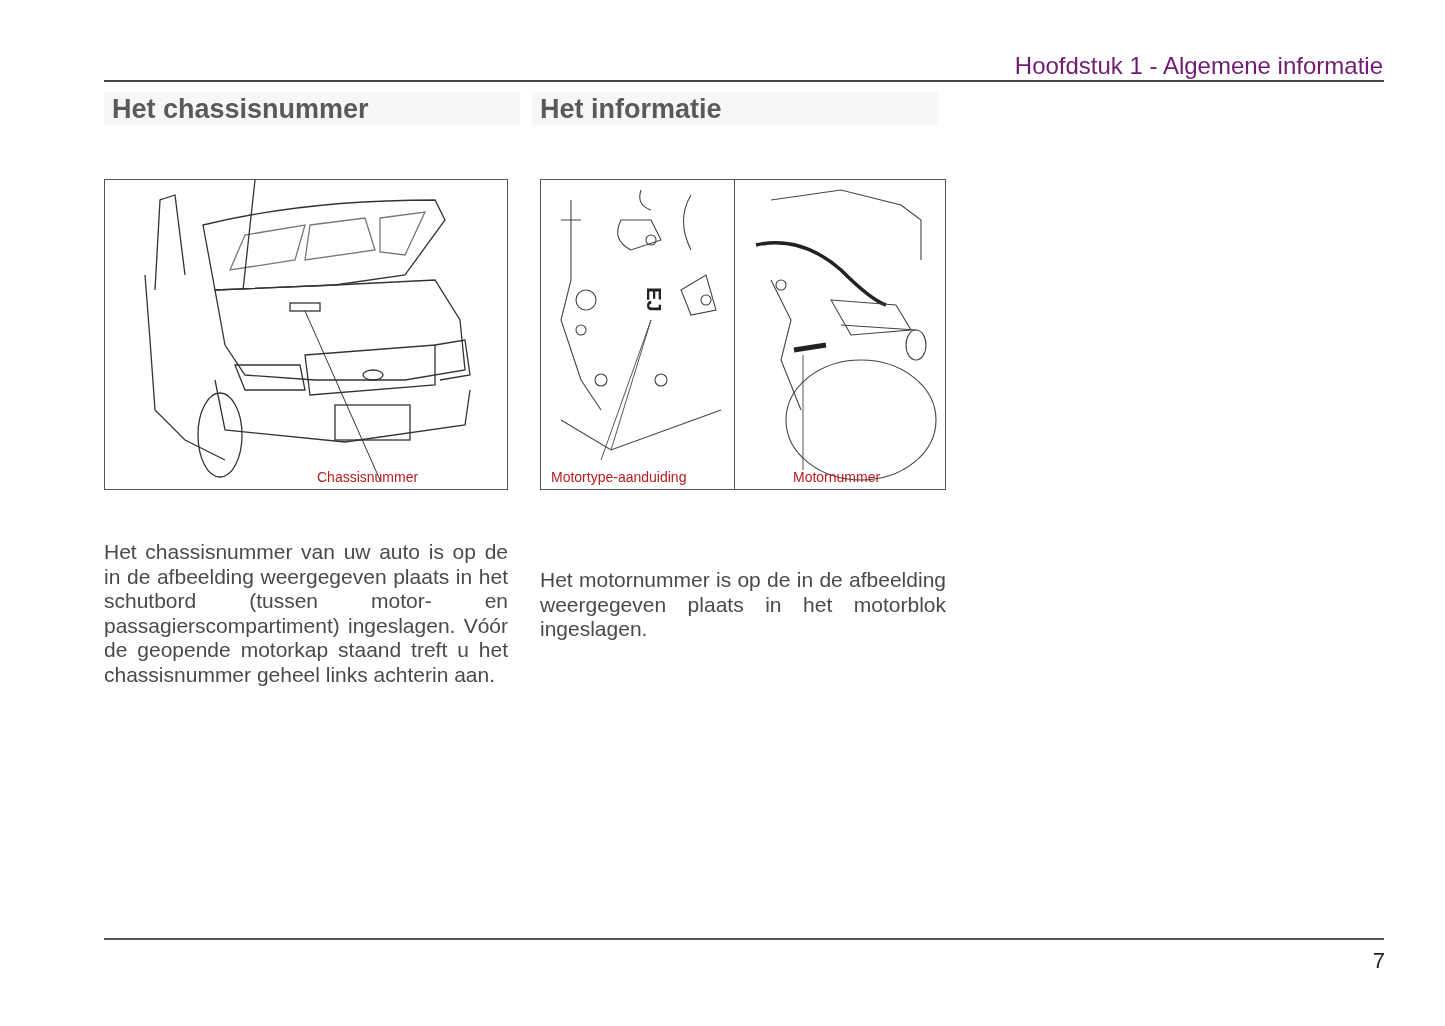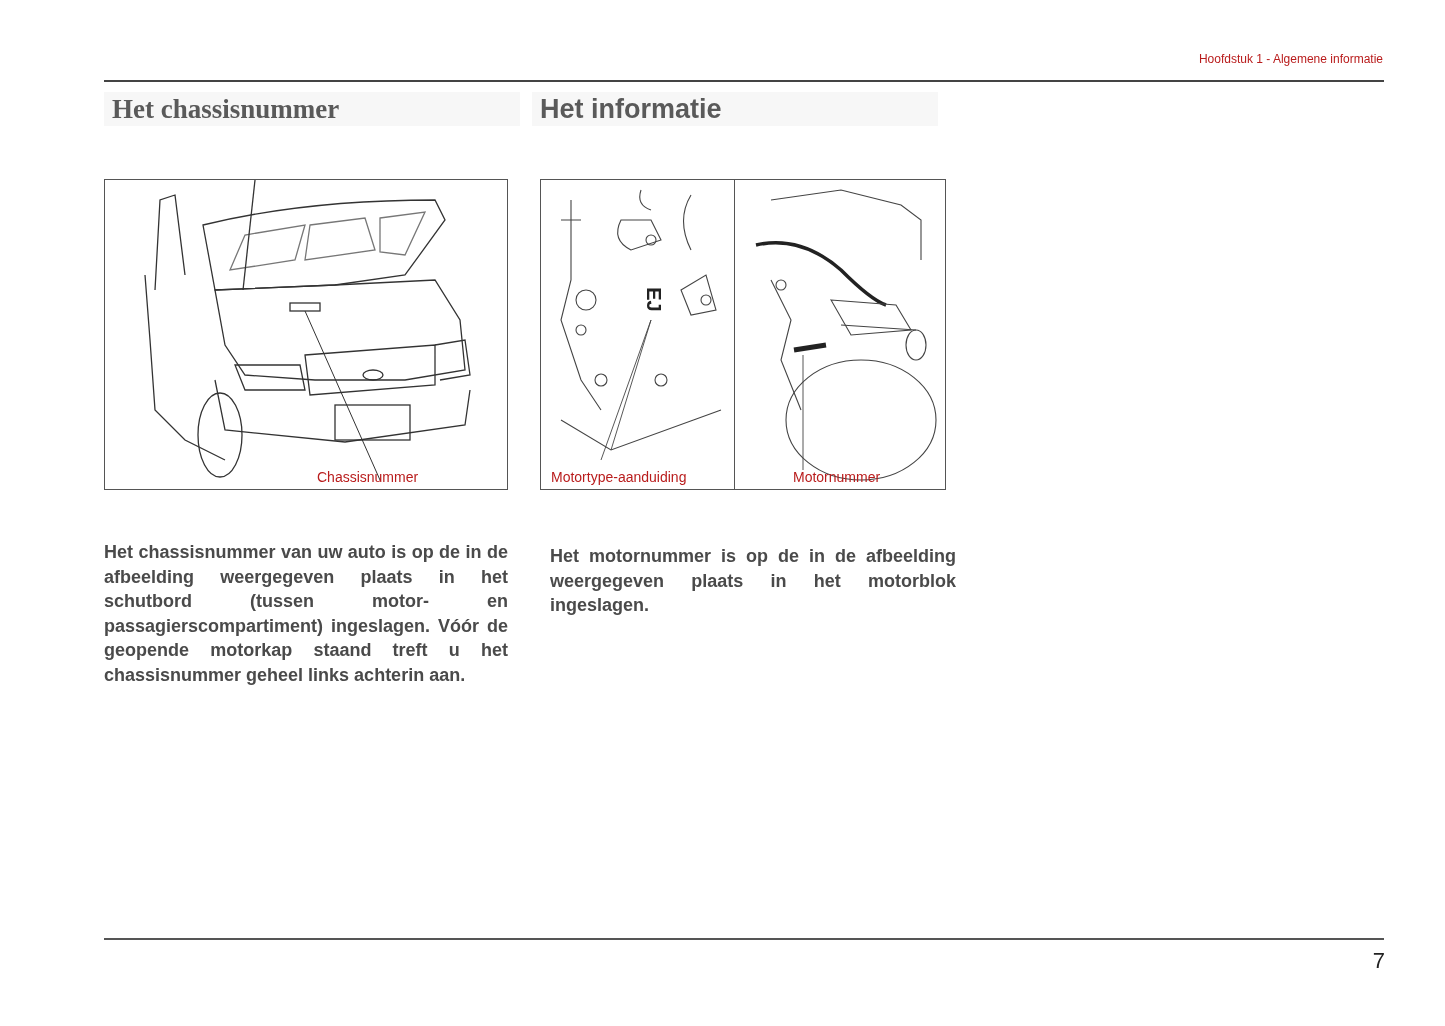--- a/index.html
+++ b/index.html
@@ -1,33 +1,33 @@
 <!DOCTYPE html>
 <html><head>
 <meta charset="utf-8">
 <style>
   html, body { margin: 0; padding: 0; background: #ffffff; }
   body { width: 1445px; height: 1026px; position: relative; overflow: hidden;
          font-family: "Liberation Sans", sans-serif; color: #3a3a3a; }
-  .chapter-header { position: absolute; right: 62px; top: 52px; font-size: 12px; color: #b91c1c; text-align: center; }
+  .chapter-header { position: absolute; right: 62px; top: 52px; font-size: 24px; color: #701a75; text-align: center; }
   .rule-top { position: absolute; left: 104px; top: 80px; width: 1280px; height: 2px; background: #444; }
   .rule-bottom { position: absolute; left: 104px; top: 938px; width: 1280px; height: 2px; background: #555; }
   .page-number { position: absolute; right: 60px; top: 948px; font-size: 22px; color: #222; }
   .section-title { position: absolute; top: 92px; font-size: 27px; font-weight: bold; color: #5a5a5a;
                    background: #f7f7f7; padding: 0 8px; height: 34px; line-height: 34px; }
-  .title-left { left: 104px; width: 400px; font-family: Liberation Serif, serif; }
+  .title-left { left: 104px; width: 400px; }
   .title-right { left: 532px; width: 390px; }
   .figure { position: absolute; border: 1px solid #555; background: #fff; }
   .fig-chassis { left: 104px; top: 179px; width: 402px; height: 309px; }
   .fig-engine { left: 540px; top: 179px; width: 404px; height: 309px; }
   .fig-engine .divider { position: absolute; left: 193px; top: 0; width: 1px; height: 309px; background: #555; }
   .caption { position: absolute; font-size: 14px; color: #b91c1c; bottom: 4px; }
-  .body-text { position: absolute; font-size: 18px; line-height: 24.5px; color: #4a4a4a; text-align: justify; font-weight: bold; }
+  .body-text { position: absolute; font-size: 21px; line-height: 24.5px; color: #4a4a4a; text-align: justify; }
   .text-left { left: 104px; top: 540px; width: 404px; }
-  .text-right { left: 540px; top: 544px; width: 406px; margin-left: 10px; }
+  .text-right { left: 540px; top: 568px; width: 406px; }
   svg { position: absolute; left: 0; top: 0; }
 </style>
 </head>
 <body>
 
 <div class="chapter-header">Hoofdstuk 1 - Algemene informatie</div>
 <div class="rule-top"></div>
 
 <div class="section-title title-left">Het chassisnummer</div>
 <div class="section-title title-right">Het informatie</div>

